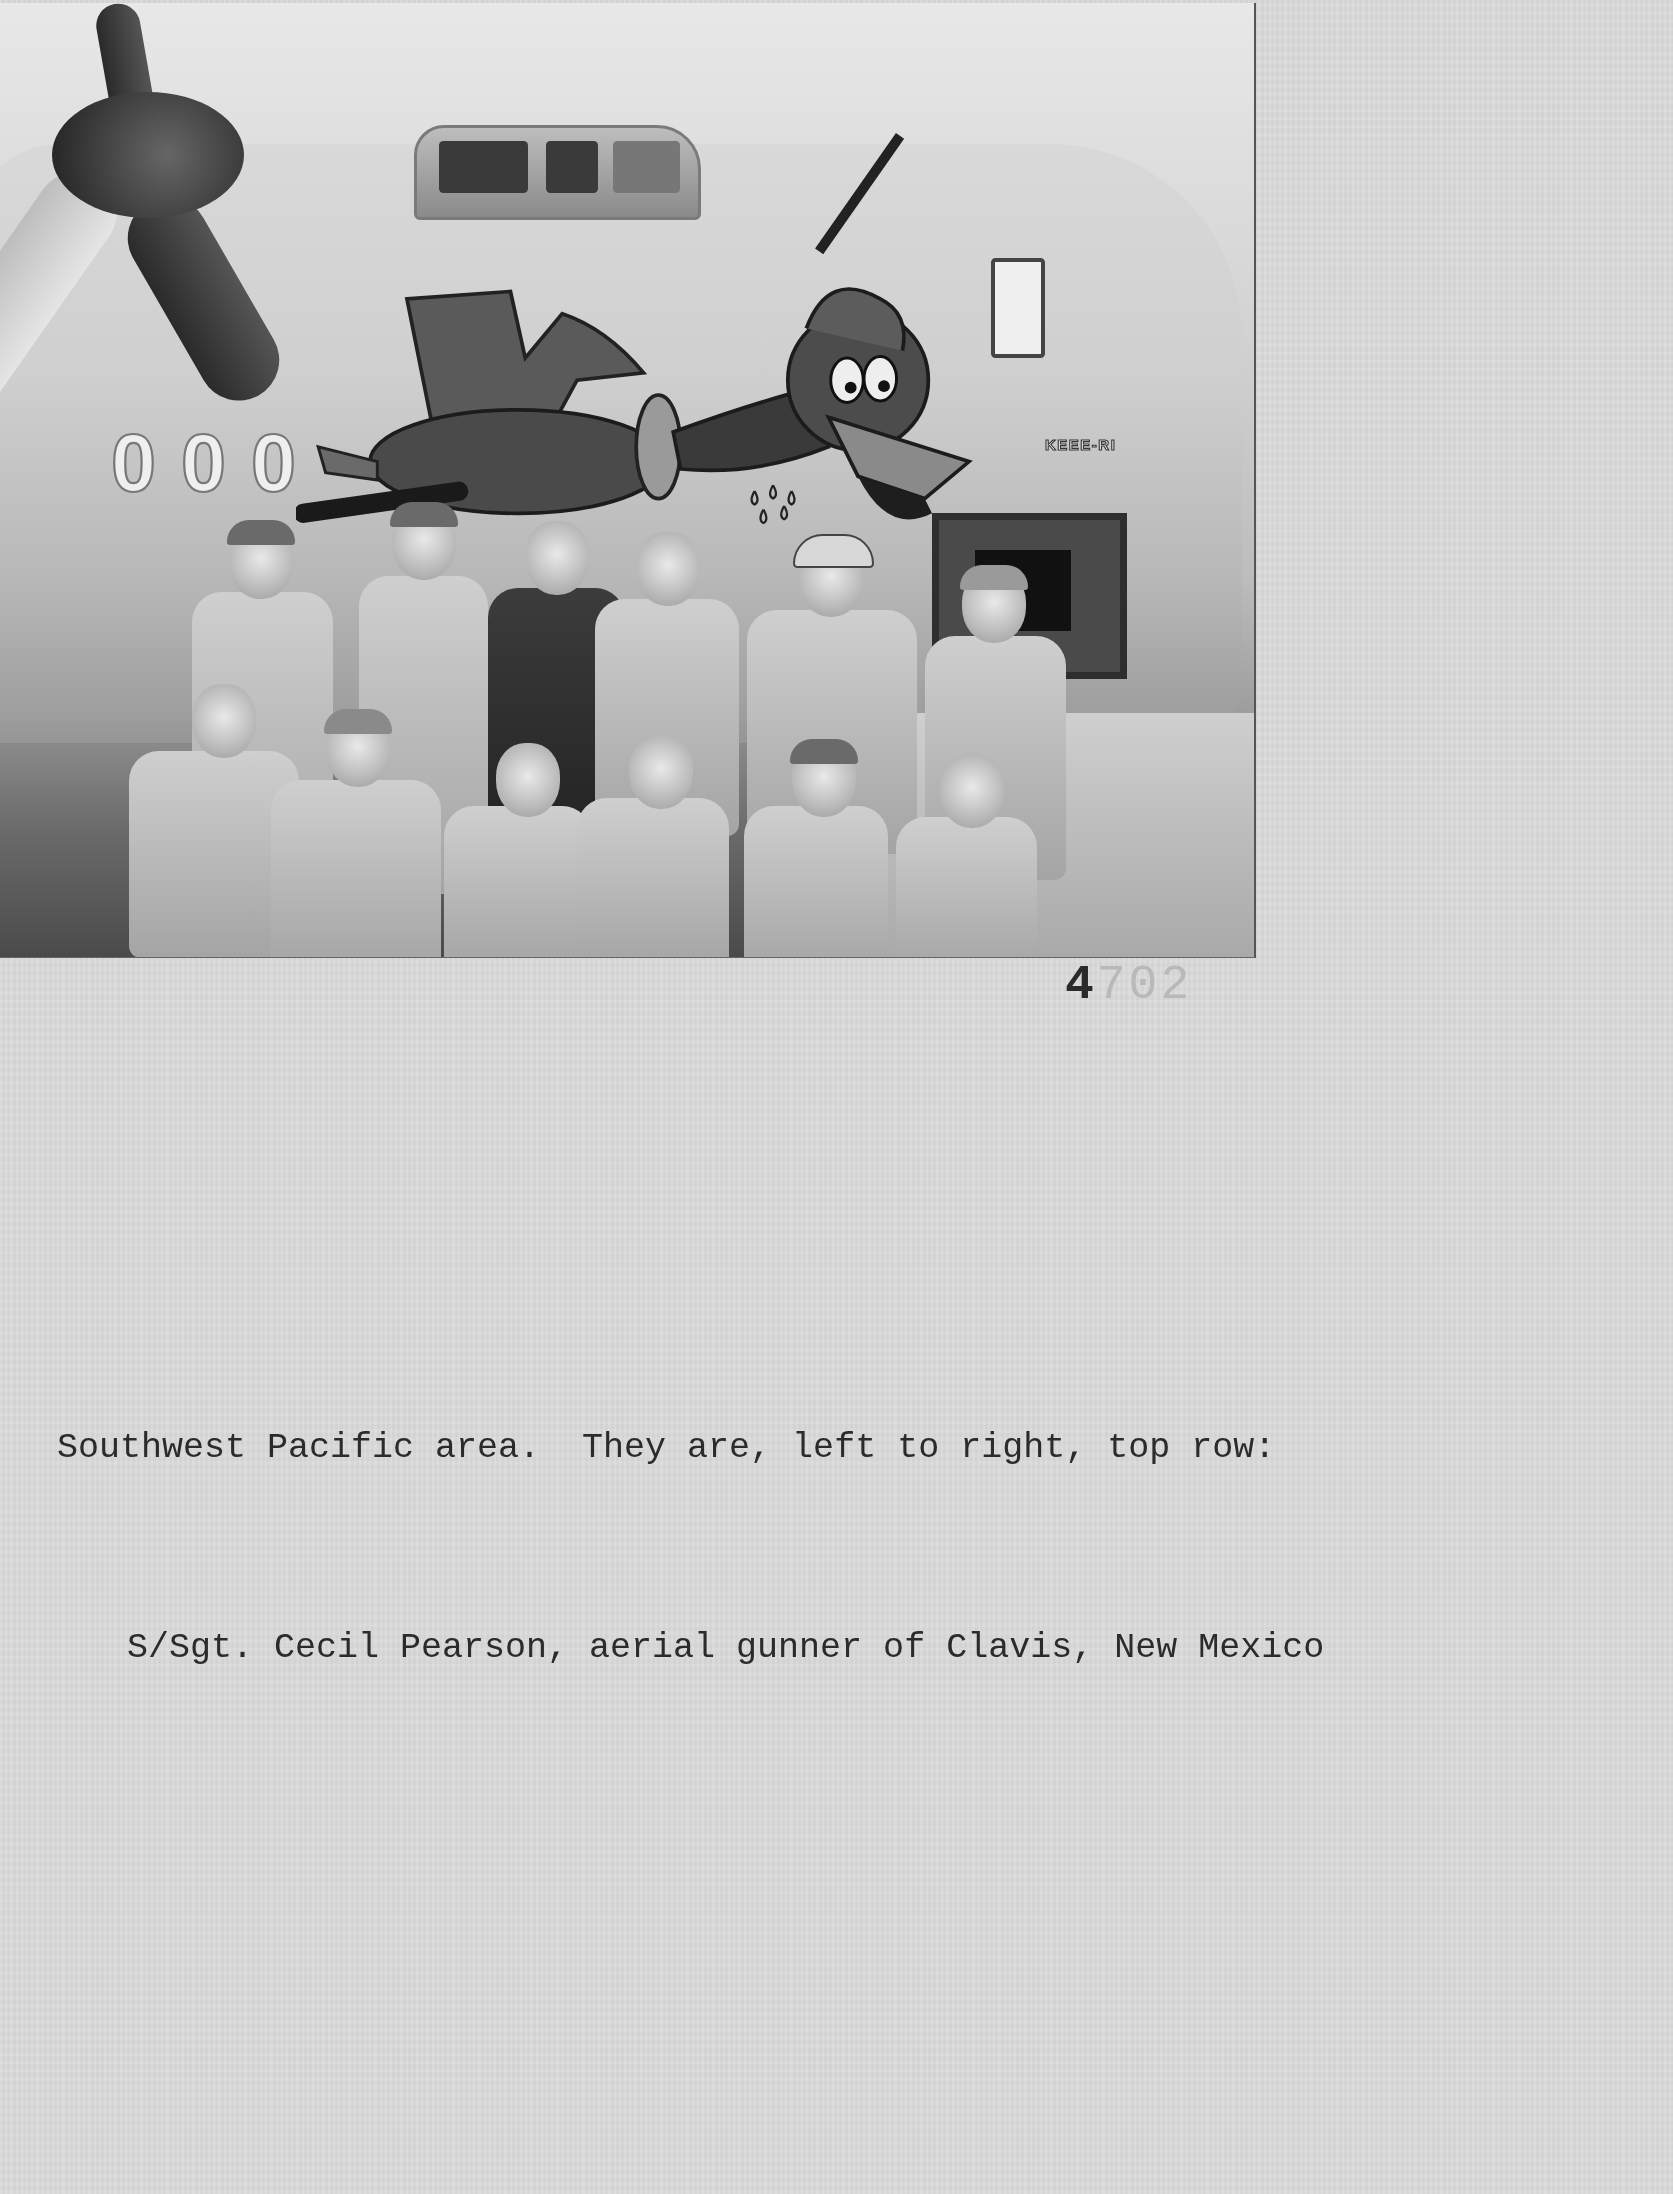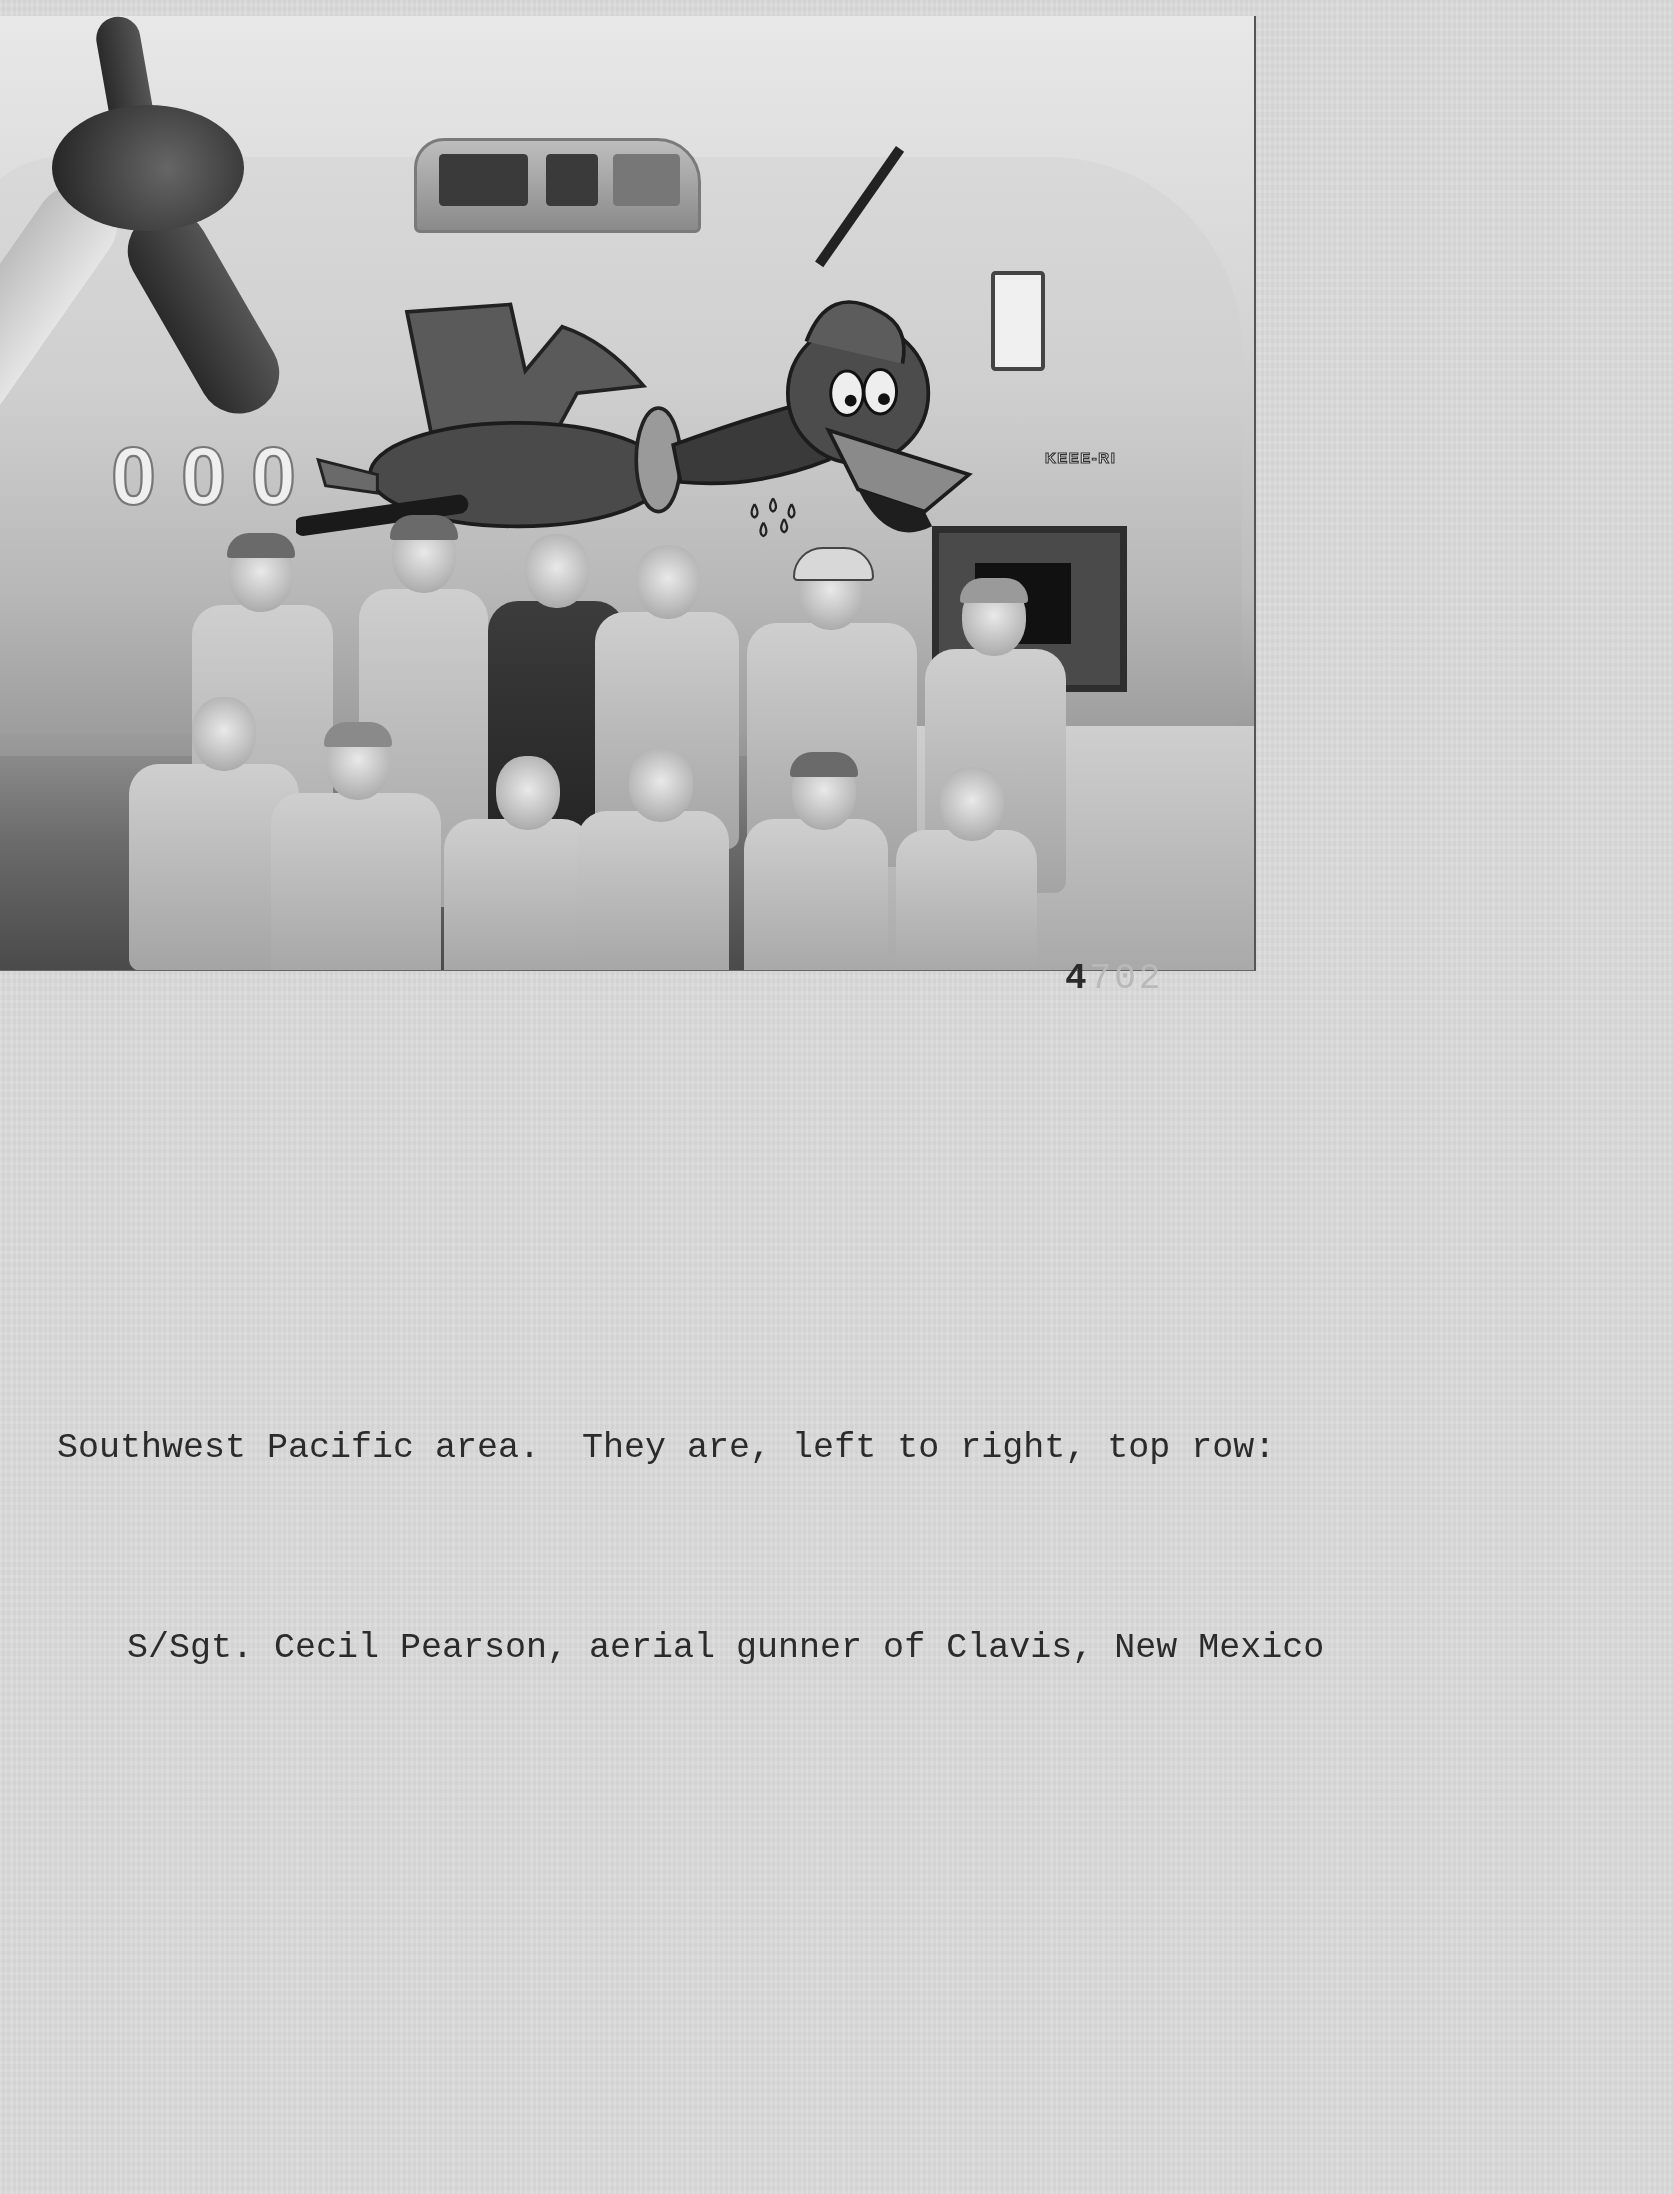--- a/index.html
+++ b/index.html
@@ -10,21 +10,21 @@
     color:#262626;
   }
   .paper-noise {
     position:absolute; inset:0;
     background:
       repeating-linear-gradient(90deg, rgba(255,255,255,0.05) 0 2.2px, rgba(0,0,0,0.02) 2.2px 5.2px),
       repeating-linear-gradient(0deg, rgba(255,255,255,0.04) 0 3.7px, rgba(0,0,0,0.015) 3.7px 8.1px);
   }
   
   .photo {
-    position:absolute; left:0; top:16px; width:1254px; height:954px;
+    position:absolute; left:0; top:3px; width:1254px; height:954px;
     background:linear-gradient(180deg,#e8e8e8 0%,#d6d6d6 30%,#bdbdbd 60%,#8c8c8c 82%,#6e6e6e 100%);
     overflow:hidden;
     border-right:2.2px solid #555; border-bottom:1.5px solid #666;
   }
   .fuselage {
     position:absolute; left:-30px; top:141px; width:1272px; height:577px;
     background:linear-gradient(180deg,#d9d9d9 0%,#cfcfcf 40%,#b8b8b8 75%,#9d9d9d 100%);
     border-radius:89px 192px 30px 30px;
   }
   .cockpit {
@@ -97,21 +97,21 @@
   }
   .person .body {
     position:absolute; border-radius:30px 30px 12px 12px;
     background:linear-gradient(180deg,#cfcfcf,#a4a4a4);
   }
   .person.dark .body { background:linear-gradient(180deg,#3c3c3c,#242424); }
 
   
   .stamp {
     position:absolute; left:1065px; top:958px;
-    font-family:"Liberation Mono", monospace; font-size:36px; font-weight:bold;
+    font-family:"Liberation Mono", monospace; font-size:48px; font-weight:bold;
     letter-spacing:3px;
   }
   .stamp .d0 { color:#2a2a2a; }
   .stamp .rest { color:#b9b9b9; font-weight:normal; }
 
   
   .caption {
     position:absolute; left:57px; top:1323px; width:1613px;
     font-size:35px; line-height:50px; white-space:pre;
     color:#2b2b2b;

